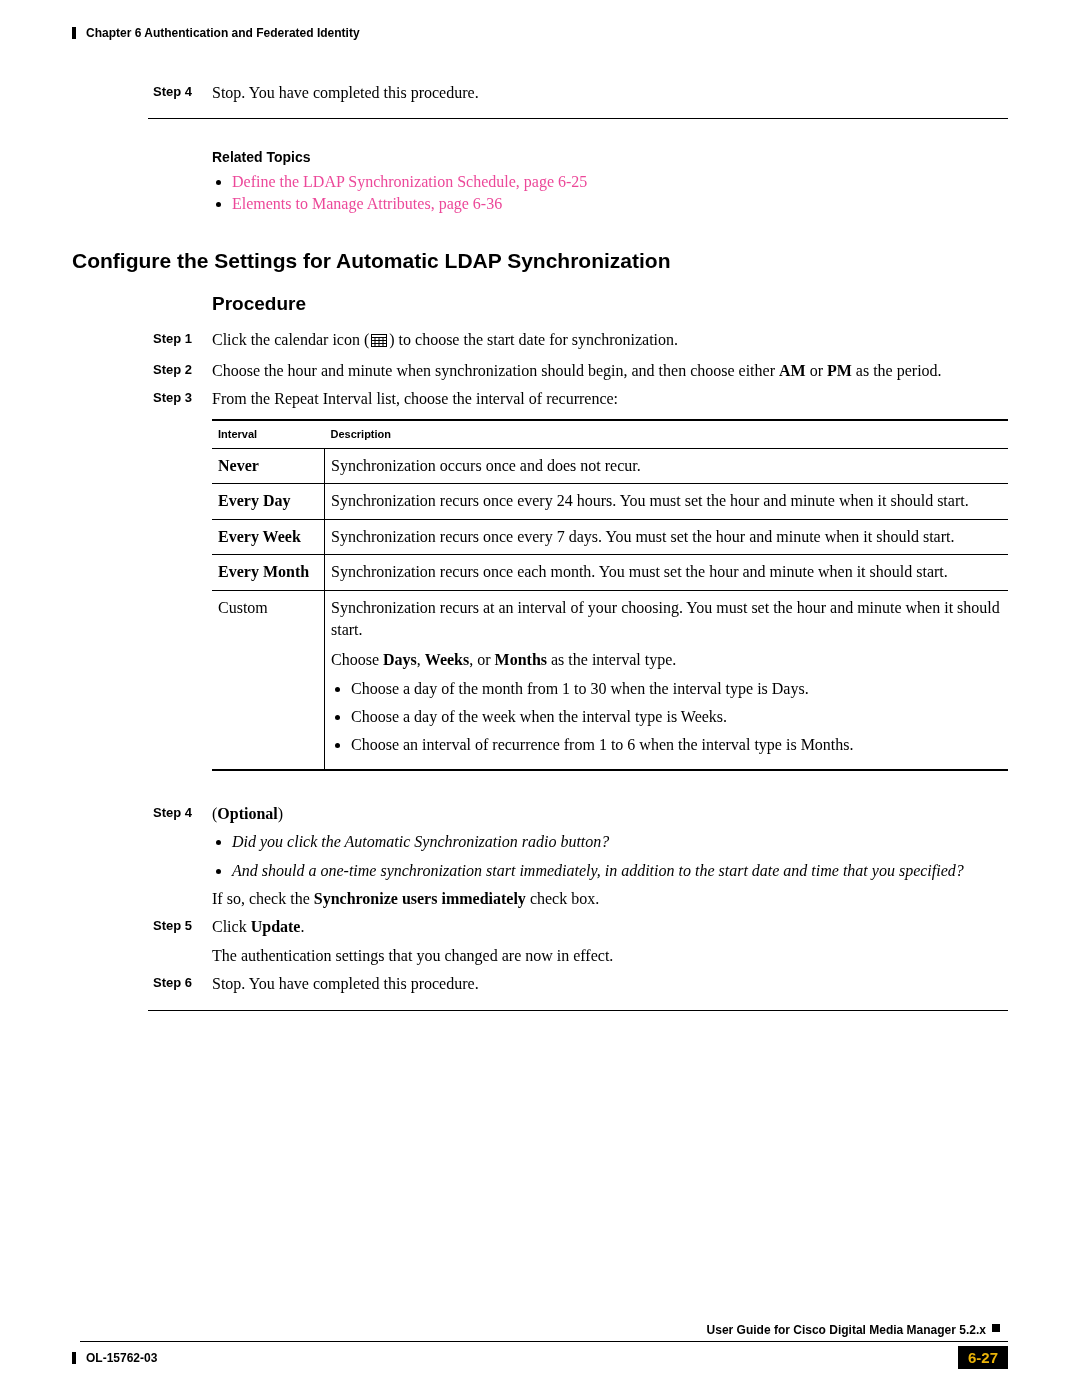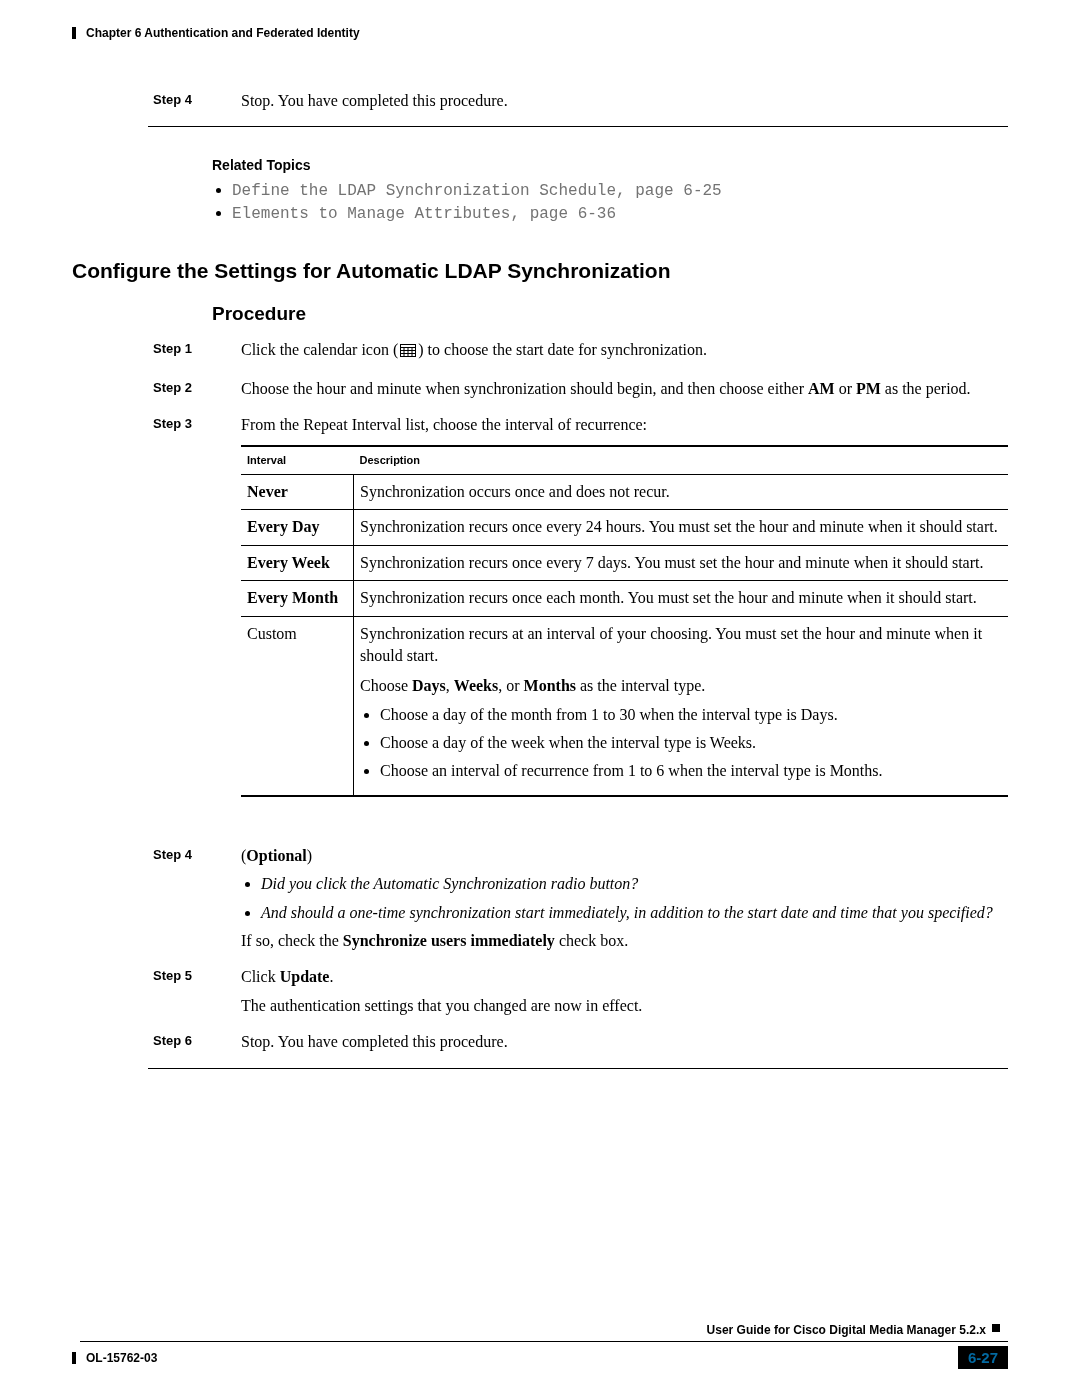--- a/index.html
+++ b/index.html
@@ -47,22 +47,21 @@
     font-size: 12px;
     margin-right: 10px;
   }
   .subheader-box {
     width: 12px;
     height: 12px;
     background: #000;
   }
   .step-row {
     display: flex;
-    margin: 14px 0;
-    gap: 29px;
+    margin: 6px 0;
   }
   .step-label {
     width: 140px;
     min-width: 140px;
     font-family: Arial, Helvetica, sans-serif;
     font-weight: bold;
     font-size: 13px;
     text-align: right;
     padding-right: 20px;
     box-sizing: border-box;
@@ -89,23 +88,22 @@
   }
   ul.links {
     margin: 0 0 0 160px;
     padding: 0;
   }
   ul.links li {
     margin: 4px 0;
     font-size: 16px;
   }
   ul.links a {
-    color: #737373;
+    color: #ec4899;
     text-decoration: none;
-    font-family: Liberation Mono, monospace;
   }
   h2.section {
     font-family: Arial, Helvetica, sans-serif;
     font-weight: bold;
     font-size: 21px;
     margin: 36px 0 20px 0;
   }
   .proc-h {
     font-family: Arial, Helvetica, sans-serif;
     font-weight: bold;
@@ -198,21 +196,21 @@
     align-items: center;
   }
   .footer-bar {
     width: 4px;
     height: 12px;
     background: #000;
     margin-right: 10px;
   }
   .page-num {
     background: #000;
-    color: #0369a1;
+    color: #eab308;
     font-family: Arial, Helvetica, sans-serif;
     font-weight: bold;
     font-size: 15px;
     padding: 3px 10px;
   }
   .footer-box-small {
     width: 8px;
     height: 8px;
     background: #000;
     display: inline-block;

